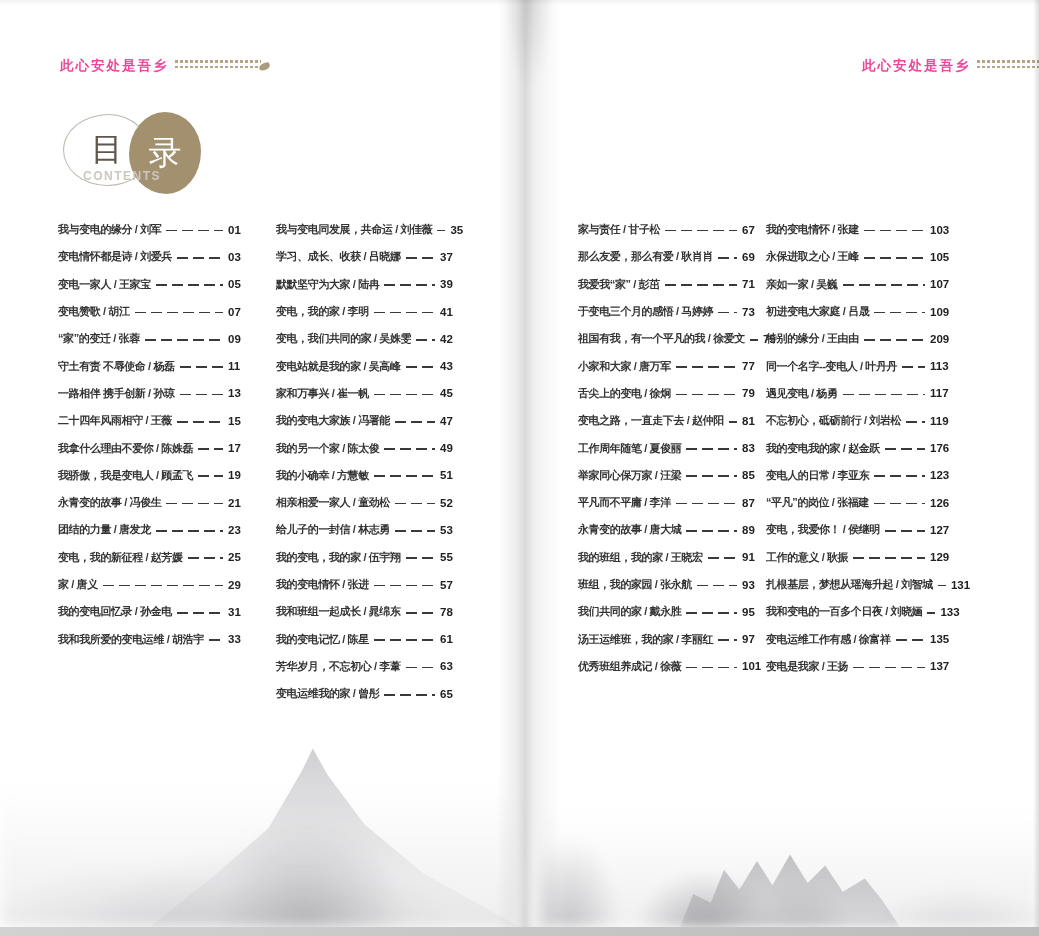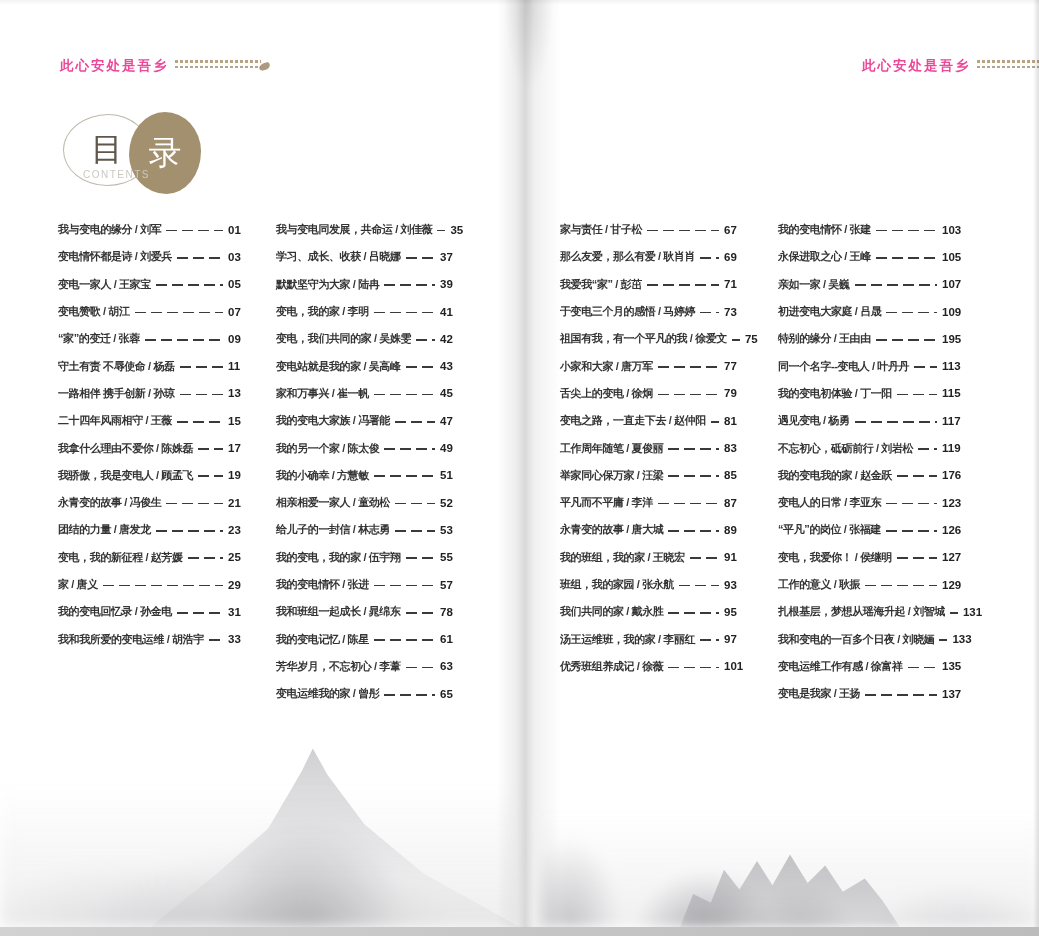--- a/index.html
+++ b/index.html
@@ -46,27 +46,27 @@
     border-radius:52% 48% 50% 50%/50% 54% 46% 50%;background:#fff;
   }
   .circle.filled{
     left:66px;top:0;width:72px;height:82px;background:#a3906f;
     border-radius:50% 50% 48% 52%/52% 48% 52% 48%;
   }
   .circle.outline span{font-size:32px;color:#5f574c;font-family:"DejaVu Serif","Liberation Serif",serif;}
   .circle.filled span{font-size:33px;color:#ffffff;font-family:"DejaVu Serif","Liberation Serif",serif;}
   .contents-word{
     position:absolute;left:20px;top:57px;z-index:3;
-    font-size:10px;letter-spacing:1.5px;color:#ccc8bf;font-weight:400;
+    font-size:12px;letter-spacing:1.5px;color:#ccc8bf;font-weight:700;
   }
 
   
   .toc{position:absolute;top:216px;display:flex;}
   .toc-left{left:58px;gap:24px;}
-  .toc-right{left:560px;gap:30px;}
+  .toc-right{left:578px;}
   .toc-col{width:188px;display:flex;flex-direction:column;}
   .toc-col.wide{width:194px;}
   .entry{height:27.3px;display:flex;align-items:center;white-space:nowrap;}
   .label{
     font-size:11px;font-weight:bold;color:#343434;letter-spacing:-.4px;
     flex:0 1 auto;overflow:visible;
   }
   .leader{
     flex:1 1 8px;min-width:8px;height:1.7px;margin:2px 5px 0 5px;
     background:repeating-linear-gradient(90deg,#3a3a3a 0 11px,transparent 11px 16px);
@@ -481,34 +481,29 @@
 
         <div class="entry">
           <span class="label">初进变电大家庭 / 吕晟</span>
           <span class="leader"></span>
           <span class="pg">109</span>
         </div>
 
         <div class="entry">
           <span class="label">特别的缘分 / 王由由</span>
           <span class="leader"></span>
-          <span class="pg">195</span>
+          <span class="pg">209</span>
         </div>
 
         <div class="entry">
           <span class="label">同一个名字--变电人 / 叶丹丹</span>
           <span class="leader"></span>
           <span class="pg">113</span>
         </div>
 
-        <div class="entry">
-          <span class="label">我的变电初体验 / 丁一阳</span>
-          <span class="leader"></span>
-          <span class="pg">115</span>
-        </div>
 
         <div class="entry">
           <span class="label">遇见变电 / 杨勇</span>
           <span class="leader"></span>
           <span class="pg">117</span>
         </div>
 
         <div class="entry">
           <span class="label">不忘初心，砥砺前行 / 刘岩松</span>
           <span class="leader"></span>

